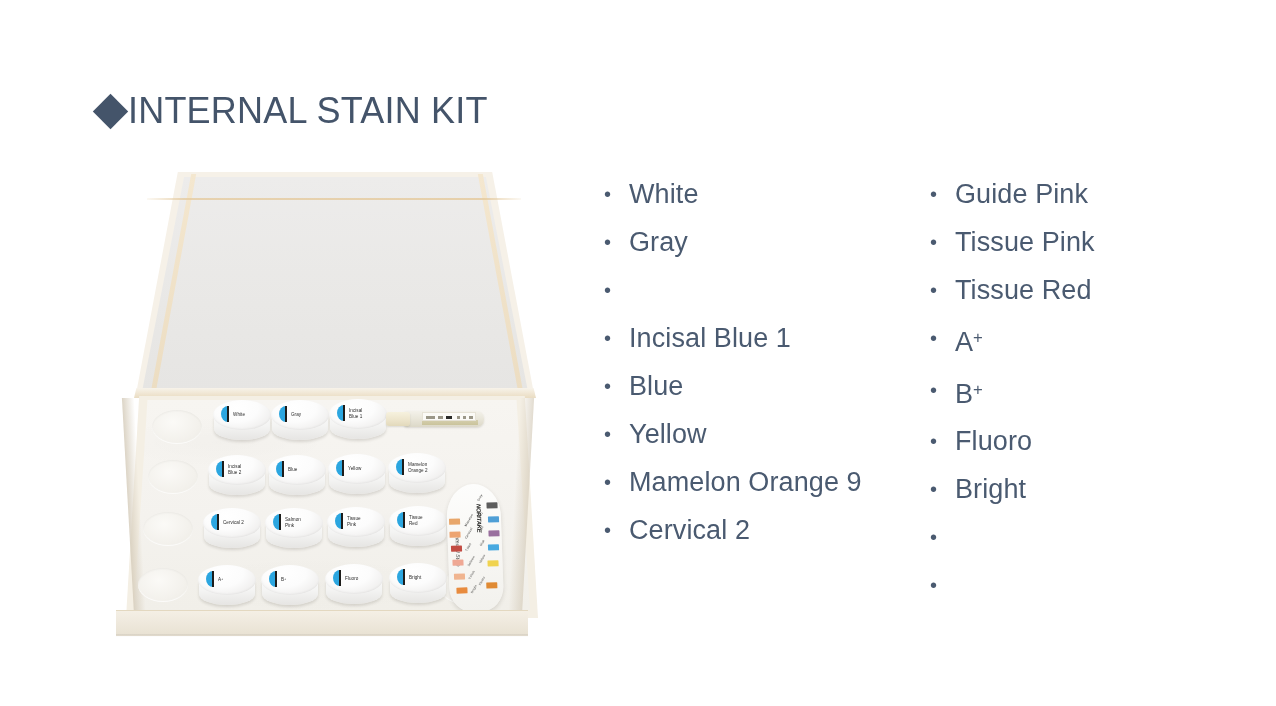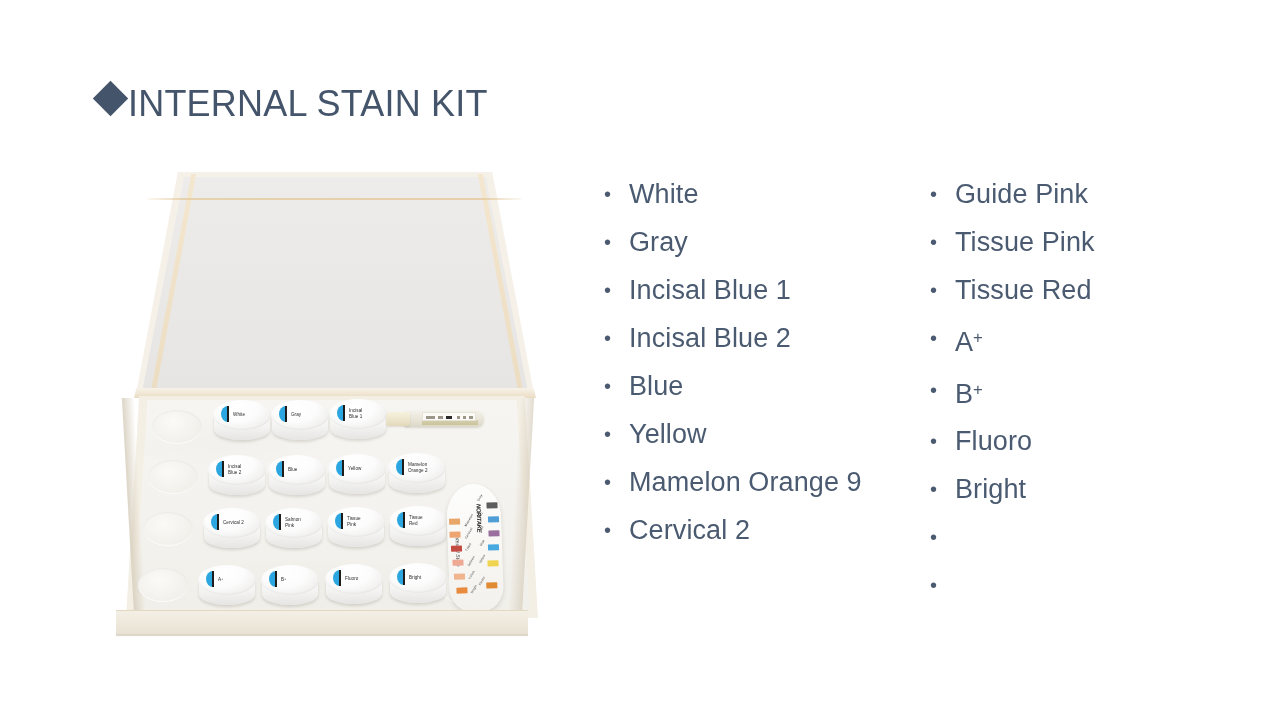--- a/index.html
+++ b/index.html
@@ -23,20 +23,21 @@
     height: 706px;
     background: #ffffff;
   }
 
   
   #title-row {
     position: absolute;
     left: 98px;
     top: 86px;
     display: flex;
+    align-items: center;
     height: 50px;
   }
   #title-diamond {
     width: 25px;
     height: 25px;
     background: #44546a;
     transform: rotate(45deg);
     flex: 0 0 auto;
     margin-right: 5px;
   }
@@ -395,25 +396,24 @@
     <div class="bullet-item">
       <span class="bullet-dot">•</span>
       <span class="bullet-label">White</span>
     </div>
     <div class="bullet-item">
       <span class="bullet-dot">•</span>
       <span class="bullet-label">Gray</span>
     </div>
     <div class="bullet-item">
       <span class="bullet-dot">•</span>
+    </div>
+    <div class="bullet-item">
+      <span class="bullet-dot">•</span>
       <span class="bullet-label">Incisal Blue 1</span>
-    </div>
-    <div class="bullet-item">
-      <span class="bullet-dot">•</span>
-      <span class="bullet-label">Incisal Blue 2</span>
     </div>
     <div class="bullet-item">
       <span class="bullet-dot">•</span>
       <span class="bullet-label">Blue</span>
     </div>
     <div class="bullet-item">
       <span class="bullet-dot">•</span>
       <span class="bullet-label">Yellow</span>
     </div>
     <div class="bullet-item">

